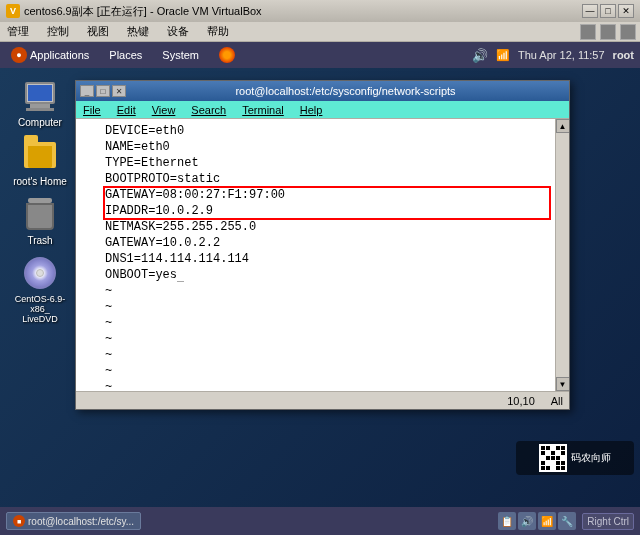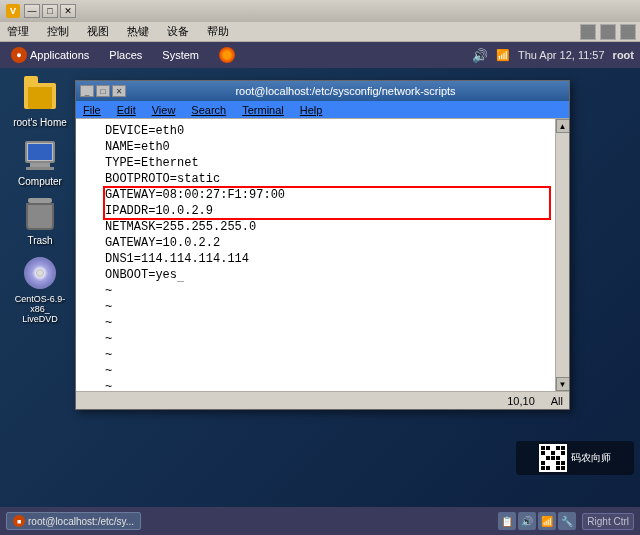--- a/index.html
+++ b/index.html
@@ -218,21 +218,21 @@
       font-size: 8px;
       display: flex;
       align-items: center;
       justify-content: center;
       cursor: pointer;
       color: #333;
     }
 
     
     .terminal-menu {
-      background: #3b82f6;
+      background: #5eead4;
       height: 18px;
       display: flex;
       align-items: center;
       padding: 0 4px;
       font-size: 11px;
       color: #000;
       gap: 10px;
       flex-shrink: 0;
       border-bottom: 1px solid #b0aca4;
     }
@@ -408,20 +408,21 @@
       padding-left: 23px;
     }
   </style>
 </head>
 <body>
 
 <div class="vbox-outer">
 
   <div class="vbox-titlebar">
     <div class="vbox-titlebar-icon">V</div>
+    <span class="vbox-titlebar-text">centos6.9副本 [正在运行] - Oracle VM VirtualBox</span>
     <div class="vbox-titlebar-buttons">
       <div class="vbox-btn">—</div>
       <div class="vbox-btn">□</div>
       <div class="vbox-btn">✕</div>
     </div>
   </div>
 
   <div class="vbox-menubar">
     <span>管理</span>
     <span>控制</span>
@@ -462,42 +463,42 @@
 
         <div style="font-size:11px;cursor:pointer;">📶</div>
         <span class="panel-clock">Thu Apr 12, 11:57</span>
         <span style="color:#e0e0e0;font-weight:bold;">root</span>
       </div>
     </div>
 
     <div class="desktop">
 
       <div class="desktop-icons">
-
-        <div class="desktop-icon">
-          <div class="icon-img">
-            <div style="width:32px;height:26px;background:#f0c040;border-radius:0 2px 2px 2px;position:relative;">
-              <div style="position:absolute;top:-7px;left:0;width:14px;height:8px;background:#f0c040;border-radius:2px 2px 0 0;"></div>
-              <div style="position:absolute;top:4px;left:4px;right:4px;bottom:0;background:#daa000;border-radius:0 0 2px 2px;"></div>
-            </div>
-          </div>
-          <span class="icon-label">root's Home</span>
-        </div>
 
         <div class="desktop-icon">
           <div class="icon-img">
             <div style="display:flex;flex-direction:column;align-items:center;">
               <div style="width:30px;height:22px;background:#c0c0c0;border:2px solid #888;border-radius:2px;display:flex;align-items:center;justify-content:center;">
                 <div style="width:24px;height:16px;background:#3060c0;"></div>
               </div>
               <div style="width:20px;height:4px;background:#999;"></div>
               <div style="width:28px;height:3px;background:#888;"></div>
             </div>
           </div>
           <span class="icon-label">Computer</span>
+        </div>
+
+        <div class="desktop-icon">
+          <div class="icon-img">
+            <div style="width:32px;height:26px;background:#f0c040;border-radius:0 2px 2px 2px;position:relative;">
+              <div style="position:absolute;top:-7px;left:0;width:14px;height:8px;background:#f0c040;border-radius:2px 2px 0 0;"></div>
+              <div style="position:absolute;top:4px;left:4px;right:4px;bottom:0;background:#daa000;border-radius:0 0 2px 2px;"></div>
+            </div>
+          </div>
+          <span class="icon-label">root's Home</span>
         </div>
 
         <div class="desktop-icon">
           <div class="icon-img">
             <div style="position:relative;width:28px;height:32px;">
               <div style="position:absolute;top:0;left:2px;right:2px;height:5px;background:#999;border-radius:2px;"></div>
               <div style="position:absolute;top:5px;left:0;right:0;bottom:0;background:#888;border-radius:0 0 4px 4px;border:2px solid #666;"></div>
             </div>
           </div>
           <span class="icon-label">Trash</span>

